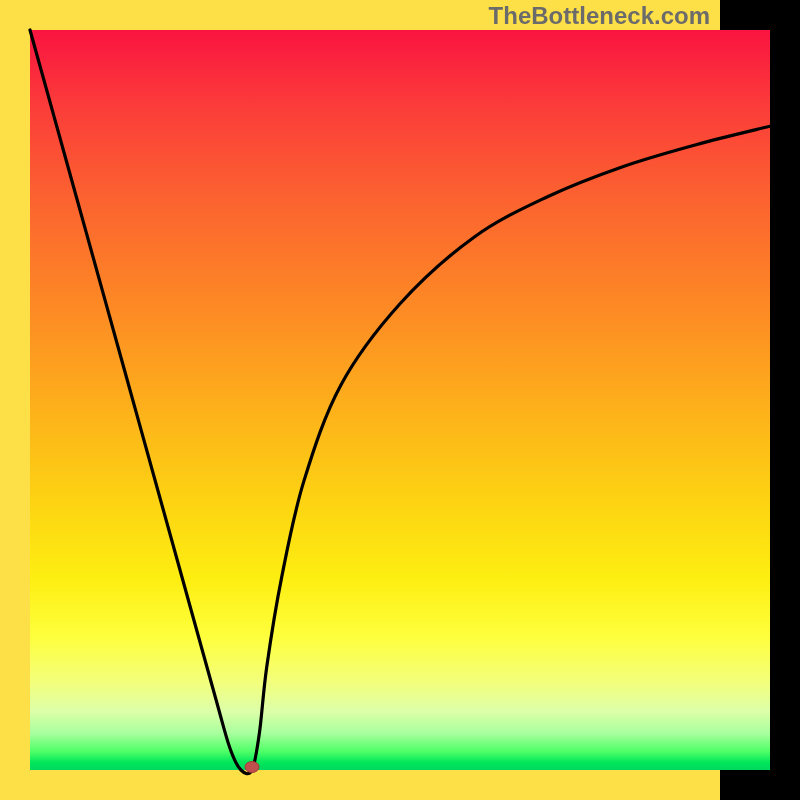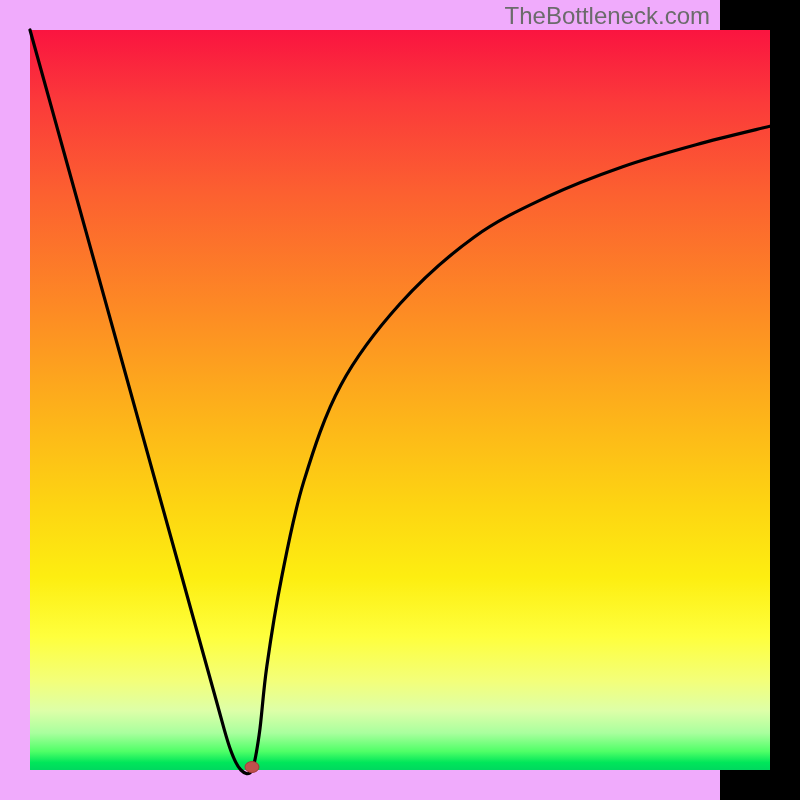--- a/index.html
+++ b/index.html
@@ -8,21 +8,22 @@
     width: 800px;
     height: 800px;
     background: #000;
     font-family: Arial, Helvetica, sans-serif;
     overflow: hidden;
   }
   .frame {
     position: relative;
     width: 720px;
     height: 800px;
-    background: #f0abfc;
+    background: #fde047;
+    font-weight: bold;
   }
   .watermark {
     position: absolute;
     top: 2px;
     right: 10px;
     color: #6b6b6b;
     font-size: 24px;
     font-family: Arial, Helvetica, sans-serif;
     z-index: 10;
     user-select: none;

